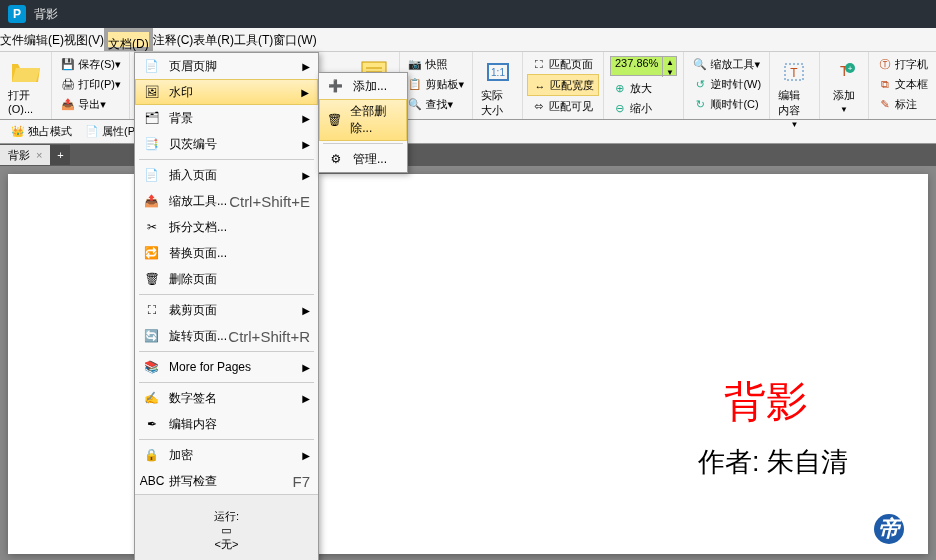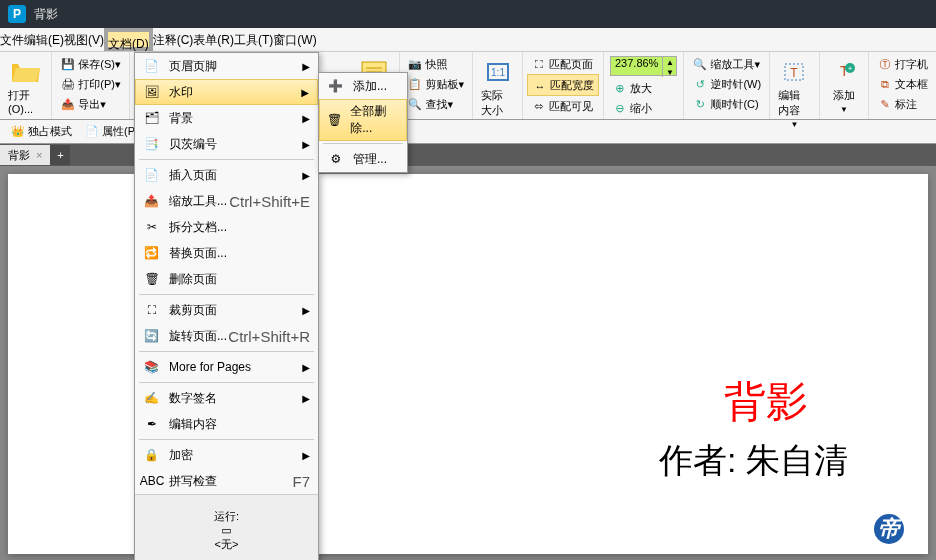--- a/index.html
+++ b/index.html
@@ -25,21 +25,21 @@
     
     .tabbar { background: #5a5a5a; height: 22px; display: flex; align-items: center; font-size: 11px; }
     .doc-tab { background: #e8e8e8; padding: 3px 8px; display: flex; align-items: center; height: 20px; }
     .tab-close { margin-left: 6px; color: #888; cursor: pointer; }
     .tab-add { background: #4a4a4a; color: #fff; width: 20px; height: 20px; display: flex; align-items: center; justify-content: center; cursor: pointer; }
     
     .workspace { background: #888; height: 394px; position: relative; display: flex; justify-content: center; padding-top: 8px; }
     .page { background: #fff; width: 920px; height: 380px; box-shadow: 0 2px 8px rgba(0,0,0,0.3); position: relative; }
     
     .doc-title { position: absolute; right: 120px; top: 200px; font-size: 42px; color: #ff0000; font-weight: normal; }
-    .doc-author { position: absolute; right: 80px; top: 264px; font-size: 34px; color: #000; }
+    .doc-author { position: absolute; right: 80px; top: 270px; font-size: 27px; color: #000; }
     .watermark-logo { position: absolute; right: 20px; bottom: 10px; display: flex; align-items: center; color: #1e5ba8; font-size: 22px; font-weight: bold; font-style: italic; }
     .wm-icon { width: 30px; height: 30px; background: #1e5ba8; border-radius: 50%; margin-right: 4px; display: flex; align-items: center; justify-content: center; color: #fff; }
     
     .dropdown { position: absolute; top: 52px; left: 134px; width: 185px; background: #f8f8f8; border: 1px solid #999; box-shadow: 2px 2px 6px rgba(0,0,0,0.3); font-size: 12px; z-index: 100; }
     .dd-item { display: flex; align-items: center; padding: 4px 8px; cursor: pointer; position: relative; }
     .dd-item.highlight { background: linear-gradient(#fff0c0, #ffe080); border: 1px solid #e6c860; padding: 3px 7px; }
     .dd-item .arrow { position: absolute; right: 8px; font-size: 10px; }
     .dd-item .shortcut { position: absolute; right: 8px; color: #555; font-size: 15px; }
     .dd-icon { width: 18px; height: 18px; margin-right: 8px; display: flex; align-items: center; justify-content: center; }
     .dd-sep { height: 1px; background: #ccc; margin: 2px 4px; }

